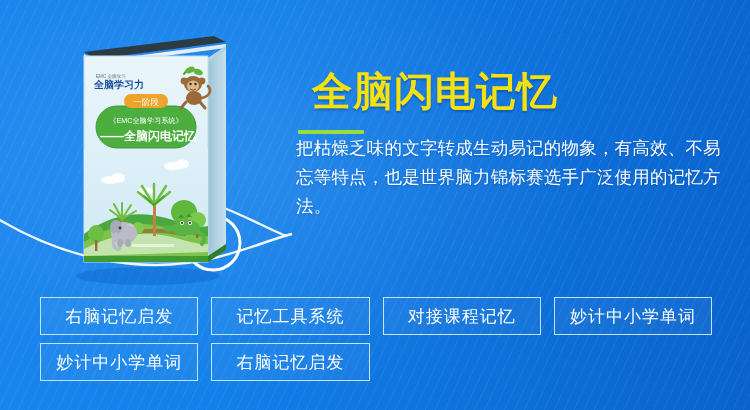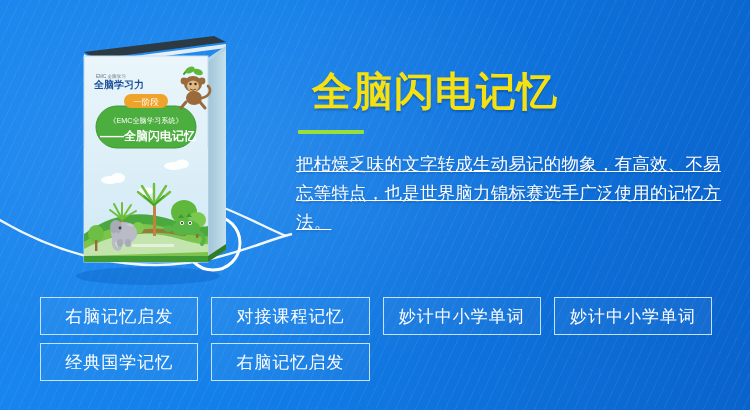--- a/index.html
+++ b/index.html
@@ -47,25 +47,24 @@
   }
   #subtitle{
     font-size:21px;line-height:30px;font-weight:bold;color:#f3e617;
     margin:6px 0 0 0;letter-spacing:.5px;white-space:nowrap;
     text-shadow:0 1px 2px rgba(0,40,90,.28);
   }
   #rule{
     width:66px;height:4px;background:#9ade3a;margin:8px 0 0 2px;border-radius:1px;
   }
   #para{
-    margin:16px 0 0 0;width:436px;
+    margin:0 0 0 0;width:436px;
     font-size:17.5px;line-height:29px;color:#ffffff;
     letter-spacing:.2px;
     text-shadow:0 1px 2px rgba(0,40,90,.25);
-    text-decoration:underline;
   }
 
   
   #features{
     position:absolute;left:40px;top:297px;width:672px;
     display:grid;grid-template-columns:repeat(4,1fr);
     column-gap:13px;row-gap:8px;
   }
   .feat{
     height:38px;box-sizing:border-box;
@@ -249,20 +248,20 @@
   </div>
 
   <div id="copy">
     <h1 id="title">全脑闪电记忆</h1>
     <div id="rule"></div>
     <p id="para">把枯燥乏味的文字转成生动易记的物象，有高效、不易忘等特点，也是世界脑力锦标赛选手广泛使用的记忆方法。</p>
   </div>
 
   <div id="features">
     <div class="feat">右脑记忆启发</div>
+    <div class="feat">记忆工具系统</div>
     <div class="feat">对接课程记忆</div>
     <div class="feat">妙计中小学单词</div>
     <div class="feat">妙计中小学单词</div>
-    <div class="feat">经典国学记忆</div>
     <div class="feat">右脑记忆启发</div>
   </div>
 
 </div>
 
 </body></html>

